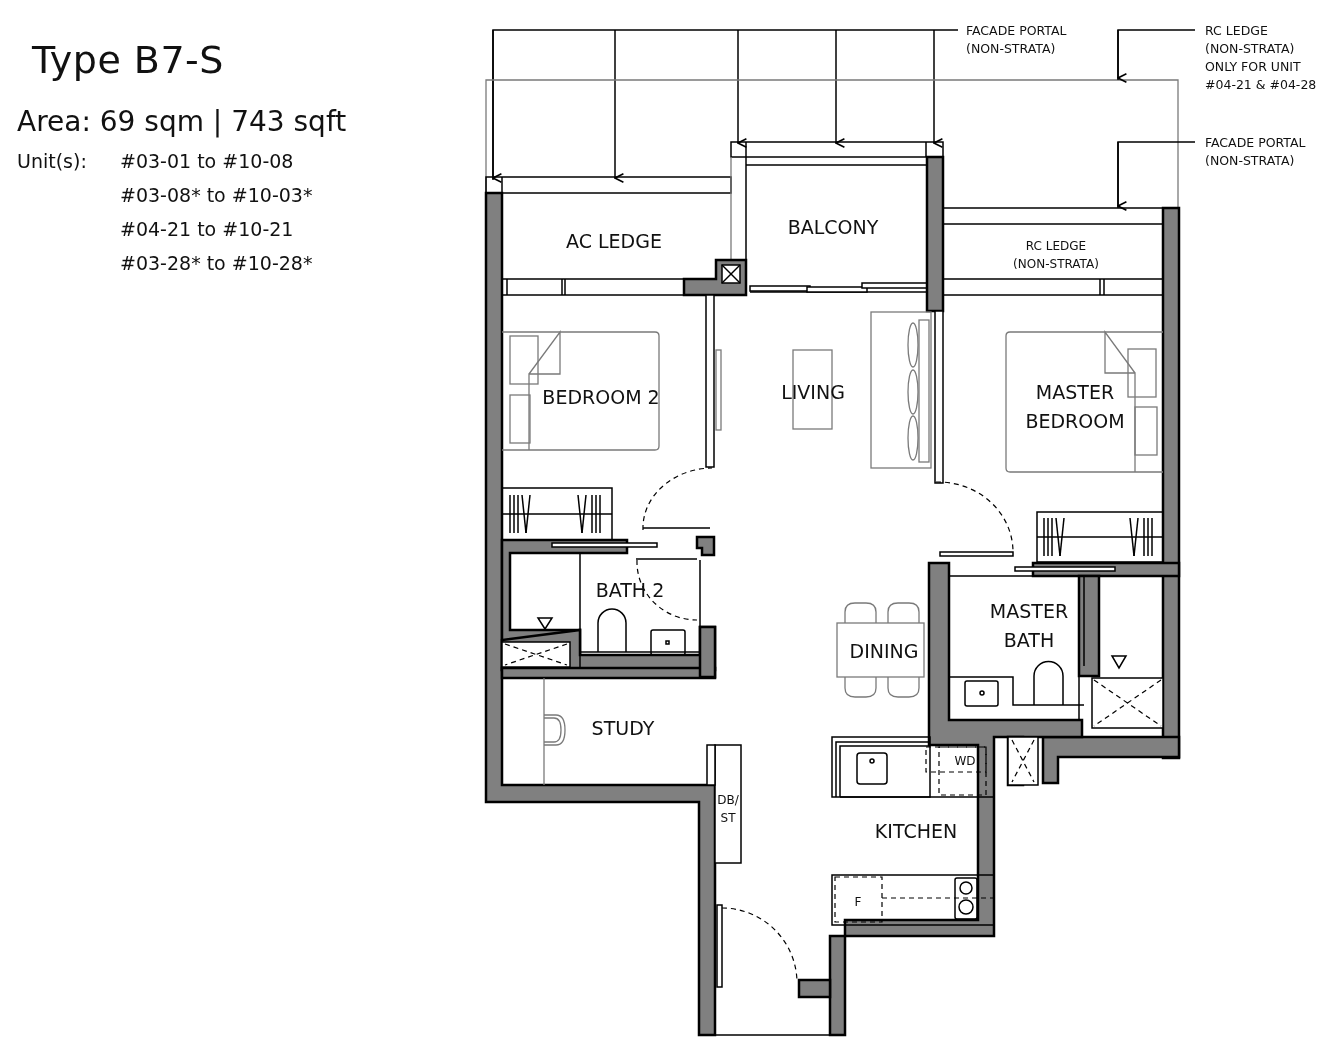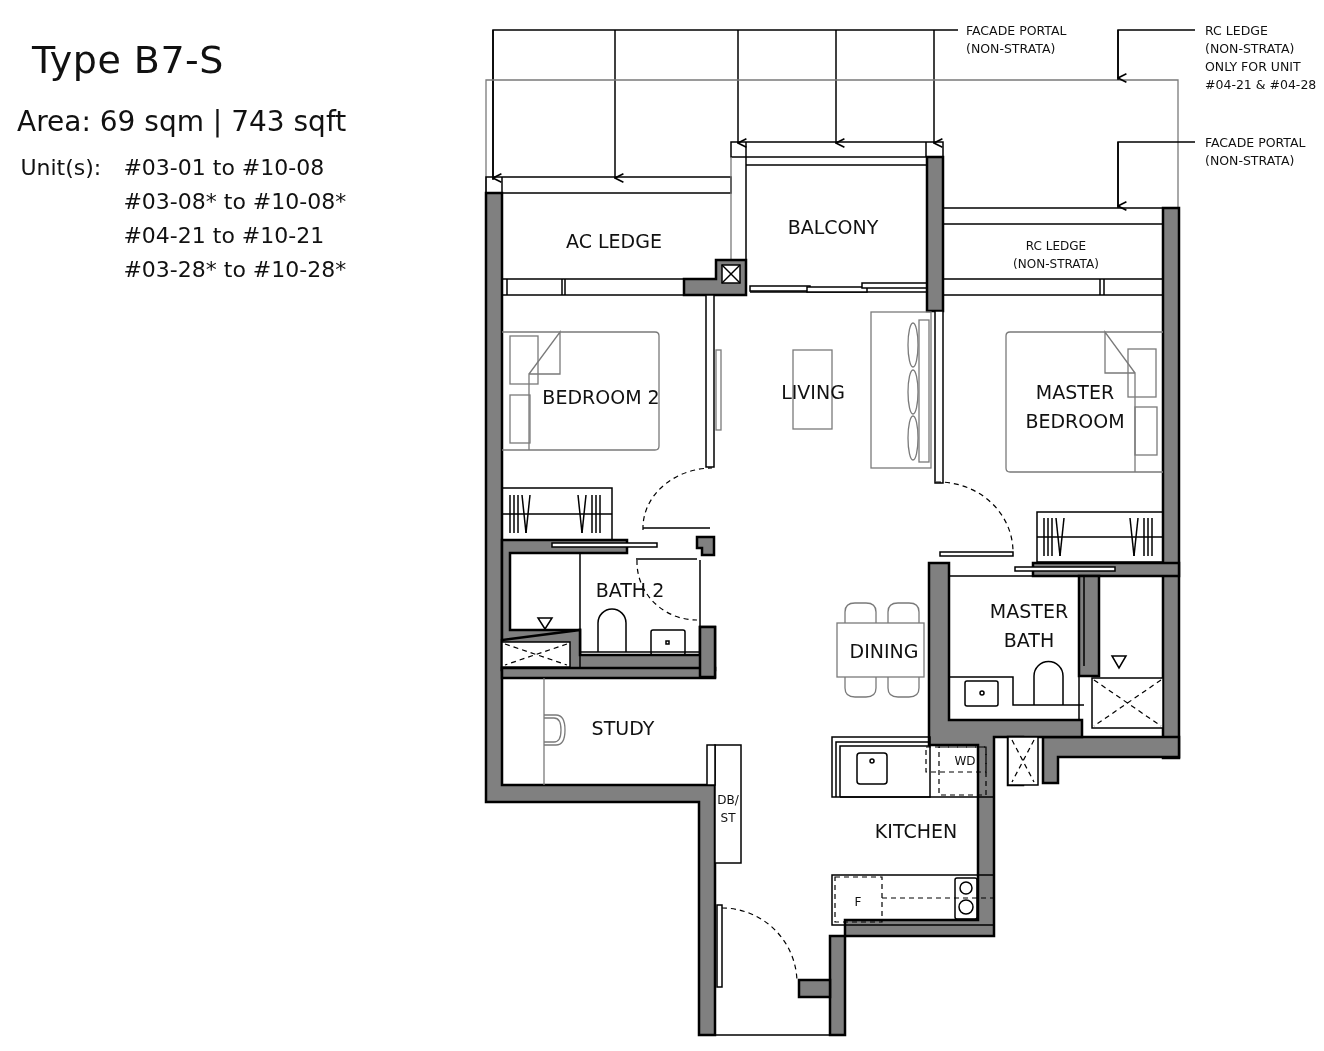--- a/index.html
+++ b/index.html
@@ -1,21 +1,21 @@
 <!DOCTYPE html>
 <html><head>
 <meta charset="utf-8">
 <style>
   html, body { margin: 0; padding: 0; background: #ffffff; }
   body { width: 1324px; height: 1051px; position: relative; overflow: hidden;
          font-family: "DejaVu Sans", sans-serif; color: #111; }
   .header { position: absolute; left: 17px; top: 22px; }
   .title { font-size: 38px; font-weight: normal; margin: 15px; line-height: 46px; letter-spacing: 0.5px; }
   .area { font-size: 28px; margin-top: 22px; line-height: 34px; text-align: center; }
-  .units { display: flex; font-size: 22px; line-height: 34px; margin-top: 12px; justify-content: flex-end; }
+  .units { display: flex; font-size: 19px; line-height: 34px; margin-top: 5px; }
   .units-label { width: 103px; }
   .units-list div { white-space: nowrap; }
   svg { position: absolute; left: 0; top: 0; }
   .room-label { font-family: "DejaVu Sans", sans-serif; font-size: 19px; fill: #111; text-anchor: middle; }
   .small-label { font-family: "DejaVu Sans", sans-serif; font-size: 12.5px; fill: #111; }
   .mini-label { font-family: "DejaVu Sans", sans-serif; font-size: 12px; fill: #111; text-anchor: middle; }
   .wall { fill: #808080; stroke: #000; stroke-width: 2.5; }
   .thin { fill: none; stroke: #000; stroke-width: 1.5; }
   .grey { fill: none; stroke: #7a7a7a; stroke-width: 1.3; }
   .dash { fill: none; stroke: #000; stroke-width: 1.2; stroke-dasharray: 5 4; }
@@ -24,21 +24,21 @@
 </head>
 <body>
 
 <div class="header">
   <h1 class="title">Type B7-S</h1>
   <div class="area">Area: 69 sqm | 743 sqft</div>
   <div class="units">
     <div class="units-label">Unit(s):</div>
     <div class="units-list">
       <div>#03-01 to #10-08</div>
-      <div>#03-08* to #10-08*</div>
+      <div>#03-08* to #10-03*</div>
       <div>#04-21 to #10-21</div>
       <div>#03-28* to #10-28*</div>
     </div>
   </div>
 </div>
 
 <svg width="1324" height="1051" viewBox="0 0 1324 1051">
   <defs>
     <marker id="arrow" viewBox="0 0 10 10" refX="5" refY="9" markerWidth="7" markerHeight="7" orient="auto">
       <path d="M1,1 L5,9 L9,1" fill="none" stroke="#000" stroke-width="1.5"></path>

